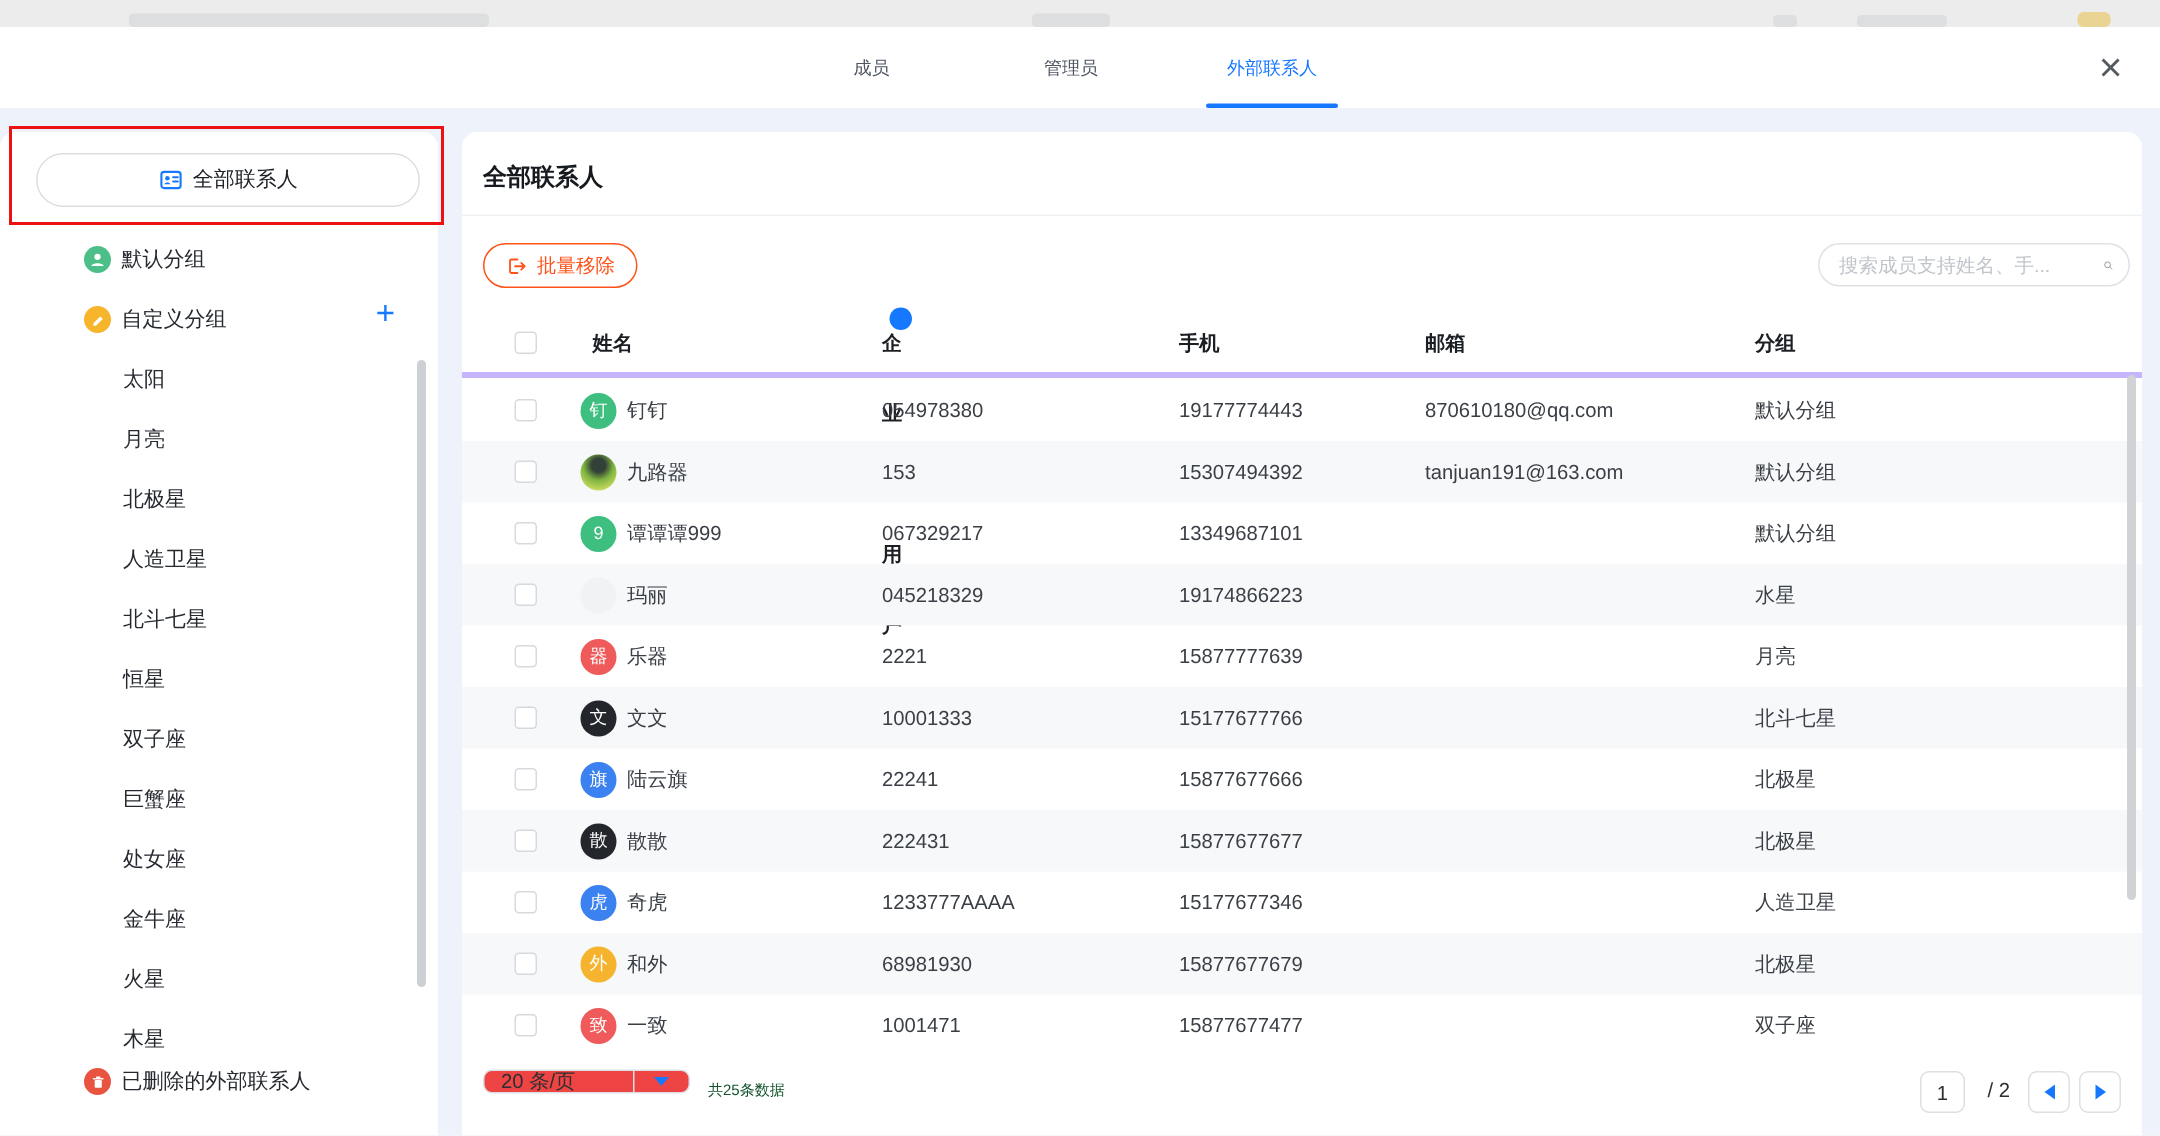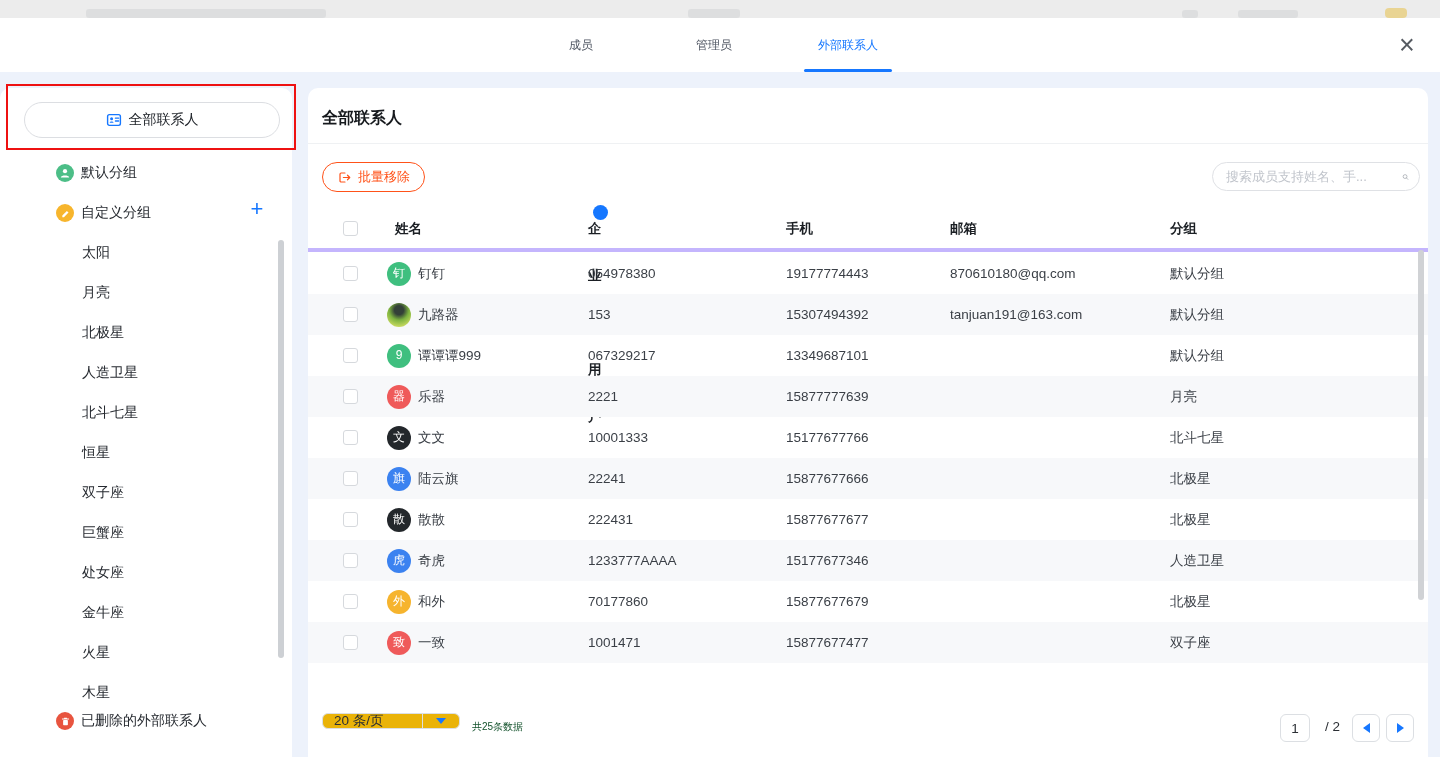--- a/index.html
+++ b/index.html
@@ -51,21 +51,21 @@
   .trow:nth-child(even) { background:#f7f8fa; }
   .trow .cb { position:absolute; left:35px; top:13px; }
   .cell { position:absolute; top:0; line-height:41px; font-size:13.5px; color:#3a3f46; white-space:nowrap; }
   .c-name { left:79px; display:flex; align-items:center; height:41px; }
   .avatar { width:24px; height:24px; border-radius:50%; color:#fff; font-size:12px; display:flex; align-items:center; justify-content:center; margin-right:7px; flex:none; }
   .c-id { left:280px; } .c-phone { left:478px; } .c-email { left:642px; } .c-group { left:862px; }
   .main-scroll { position:absolute; right:4px; top:162px; width:6px; height:350px; background:#d0d2d5; border-radius:3px; }
 
   
   .pfoot { position:absolute; left:0; bottom:14px; width:100%; height:30px; }
-  .psize { position:absolute; left:14px; top:0; width:138px; height:16px; border:1px solid #dcdfe3; border-radius:6px; background:#eab308; display:flex; align-items:center; font-size:13.5px; color:#2b2f34; cursor:pointer; }
+  .psize { position:absolute; left:14px; top:0; width:138px; height:16px; border:1px solid #dcdfe3; border-radius:6px; background:#ef4444; display:flex; align-items:center; font-size:13.5px; color:#2b2f34; cursor:pointer; }
   .psize .lbl { padding-left:11px; flex:1; }
   .psize .sep { width:1px; height:100%; background:#dcdfe3; }
   .psize .caret { width:36px; display:flex; align-items:center; justify-content:center; }
   .caret i { width:0; height:0; border-left:5px solid transparent; border-right:5px solid transparent; border-top:6px solid #1677ff; }
   .ptotal { position:absolute; left:164px; top:7px; font-size:10px; color:#14532d; }
   .pgbox { position:absolute; right:118px; top:1px; width:30px; height:28px; border:1px solid #dcdfe3; border-radius:6px; background:#fff; text-align:center; line-height:27px; font-size:13.5px; color:#2b2f34; }
   .pgof { position:absolute; right:88px; top:6px; font-size:13.5px; color:#2b2f34; }
   .pbtn { position:absolute; top:1px; width:28px; height:28px; border:1px solid #dcdfe3; border-radius:6px; background:#fff; display:flex; align-items:center; justify-content:center; cursor:pointer; }
   .pbtn.prev { right:48px; } .pbtn.next { right:14px; }
   .tri-l { width:0; height:0; border-top:5.5px solid transparent; border-bottom:5.5px solid transparent; border-right:7px solid #1677ff; }
@@ -220,20 +220,33 @@
               <span>9</span>
             </span>
       <span>谭谭谭999</span>
     </span>
     <span class="cell c-id">067329217</span>
     <span class="cell c-phone">13349687101</span>
     <span class="cell c-email"></span>
     <span class="cell c-group">默认分组</span>
   </div>
 
+  <div class="trow">
+    <span class="cb"></span>
+    <span class="cell c-name">
+      <span class="avatar" style="background: rgb(240, 242, 244);">
+              <span></span>
+            </span>
+      <span>玛丽</span>
+    </span>
+    <span class="cell c-id">045218329</span>
+    <span class="cell c-phone">19174866223</span>
+    <span class="cell c-email"></span>
+    <span class="cell c-group">水星</span>
+  </div>
 
   <div class="trow">
     <span class="cb"></span>
     <span class="cell c-name">
       <span class="avatar" style="background: rgb(239, 90, 90);">
               <span>器</span>
             </span>
       <span>乐器</span>
     </span>
     <span class="cell c-id">2221</span>
@@ -299,21 +312,21 @@
   </div>
 
   <div class="trow">
     <span class="cb"></span>
     <span class="cell c-name">
       <span class="avatar" style="background: rgb(246, 180, 46);">
               <span>外</span>
             </span>
       <span>和外</span>
     </span>
-    <span class="cell c-id">70177860</span>
+    <span class="cell c-id">68981930</span>
     <span class="cell c-phone">15877677679</span>
     <span class="cell c-email"></span>
     <span class="cell c-group">北极星</span>
   </div>
 
   <div class="trow">
     <span class="cb"></span>
     <span class="cell c-name">
       <span class="avatar" style="background: rgb(239, 90, 90);">
               <span>致</span>

